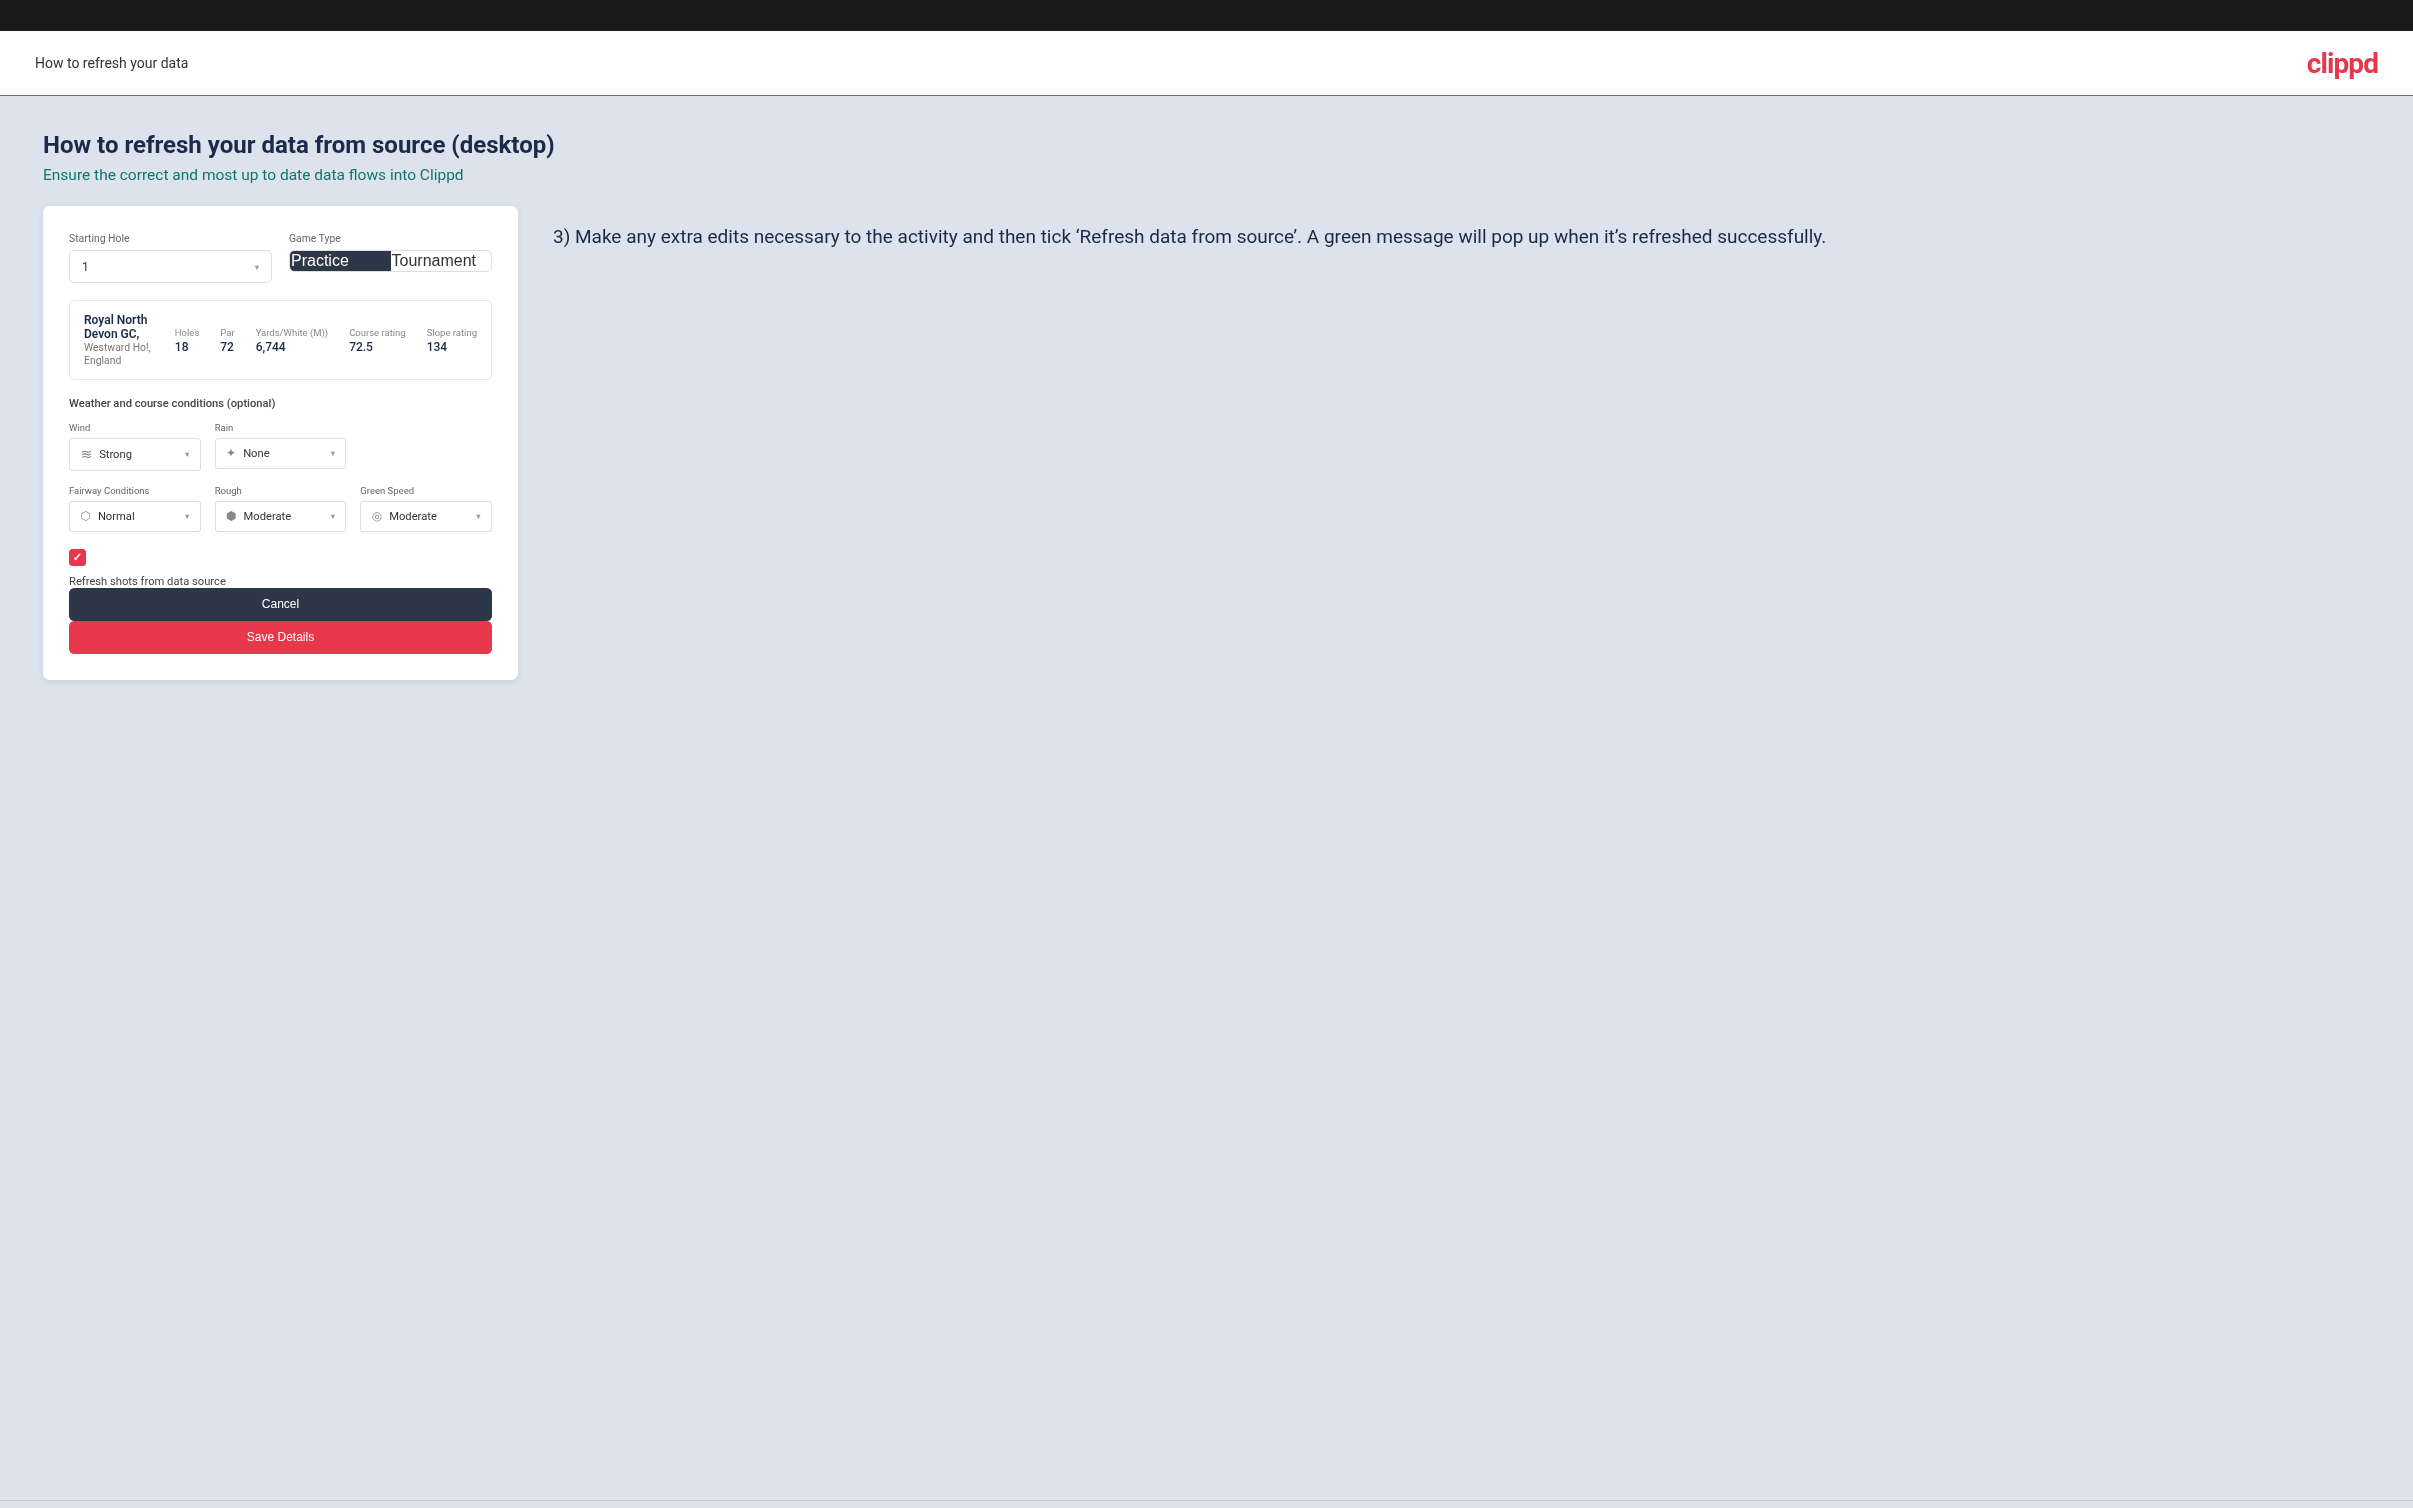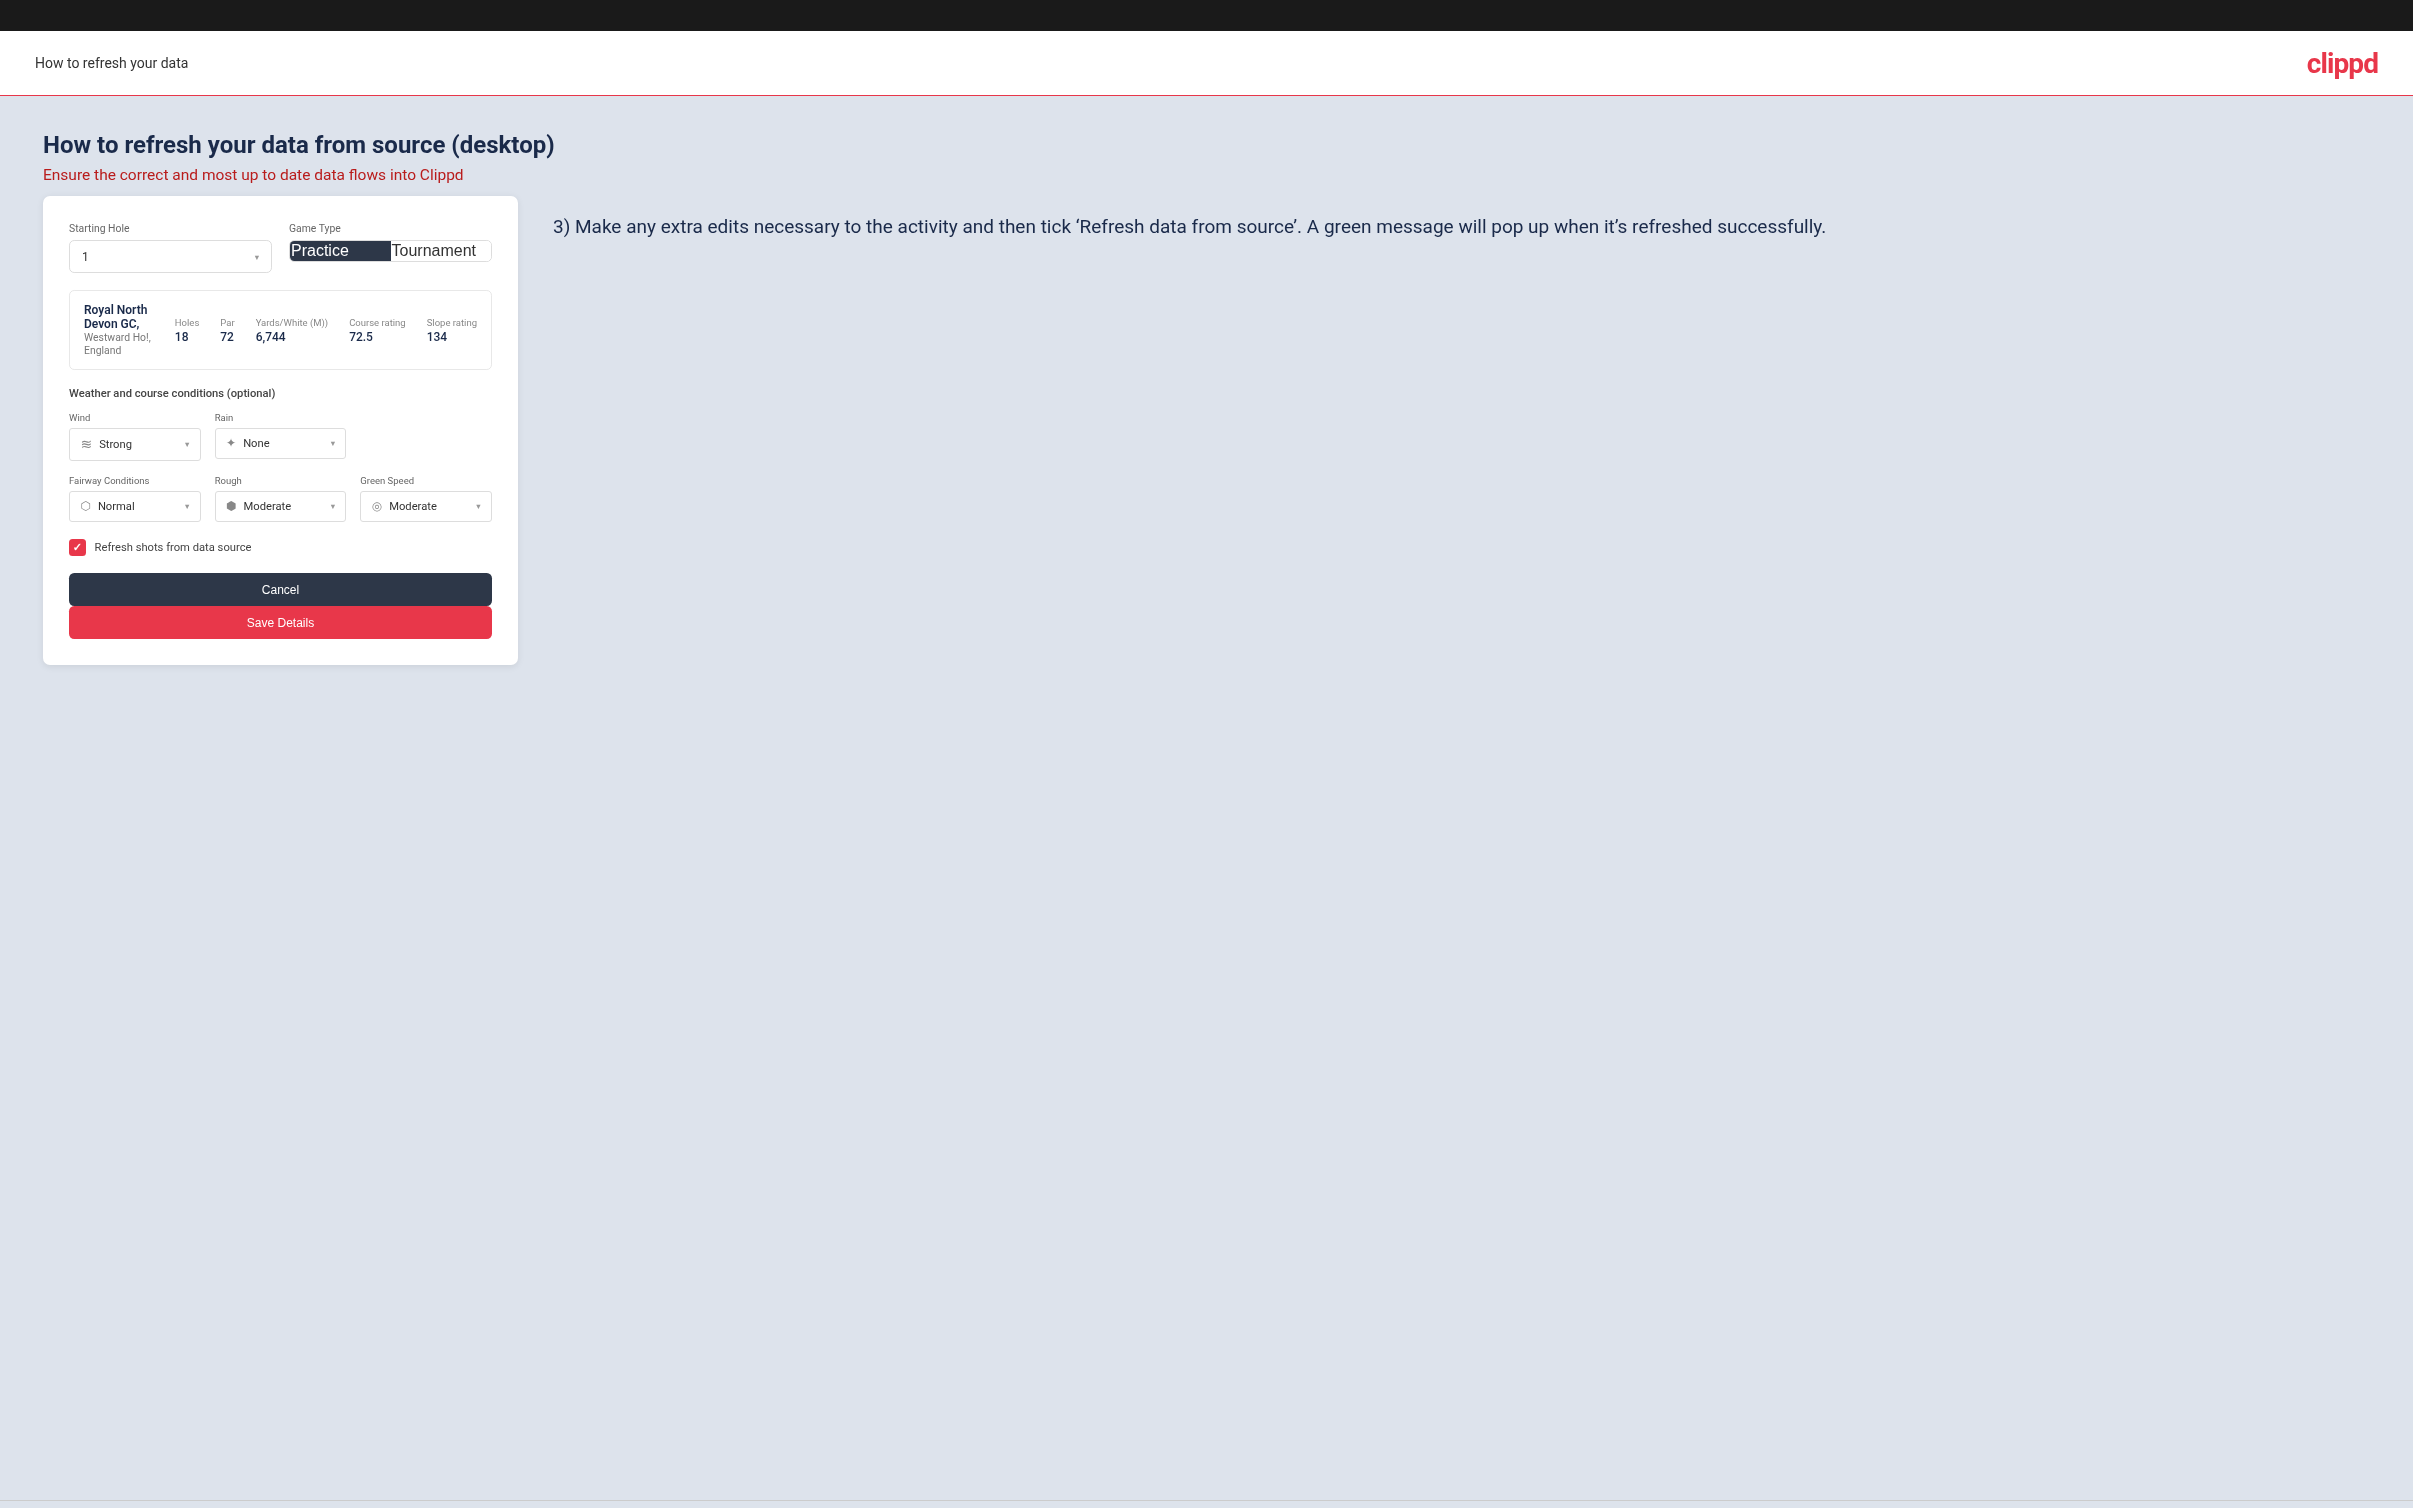--- a/index.html
+++ b/index.html
@@ -37,22 +37,22 @@
       padding: 35px 43px;
     }
     .page-title {
       font-size: 24px;
       font-weight: 700;
       color: #1a2a4a;
       margin-bottom: 7px;
     }
     .page-subtitle {
       font-size: 15.5px;
-      color: #b91c1c;
-      margin-bottom: 12px;
+      color: #0f766e;
+      margin-bottom: 22px;
     }
     .content-area {
       display: flex;
       gap: 35px;
       align-items: flex-start;
     }
     .form-card {
       background: #fff;
       border-radius: 7px;
       padding: 26px;
@@ -202,23 +202,22 @@
       align-items: center;
       gap: 7px;
     }
     .icon-wind::before { content: '≋'; font-size: 14px; color: #888; }
     .icon-rain::before { content: '✦'; font-size: 12px; color: #888; }
     .icon-fairway::before { content: '⬡'; font-size: 12px; color: #888; }
     .icon-rough::before { content: '⬢'; font-size: 12px; color: #888; }
     .icon-green::before { content: '◎'; font-size: 12px; color: #888; }
     .checkbox-row {
       display: flex;
-      align-items: center;
       gap: 8.6px;
-      margin-bottom: 17px;
+      flex-direction: column;
     }
     .checkbox-custom {
       width: 17px;
       height: 17px;
       background: #e8374a;
       border-radius: 3.5px;
       display: flex;
       align-items: center;
       justify-content: center;
       flex-shrink: 0;

